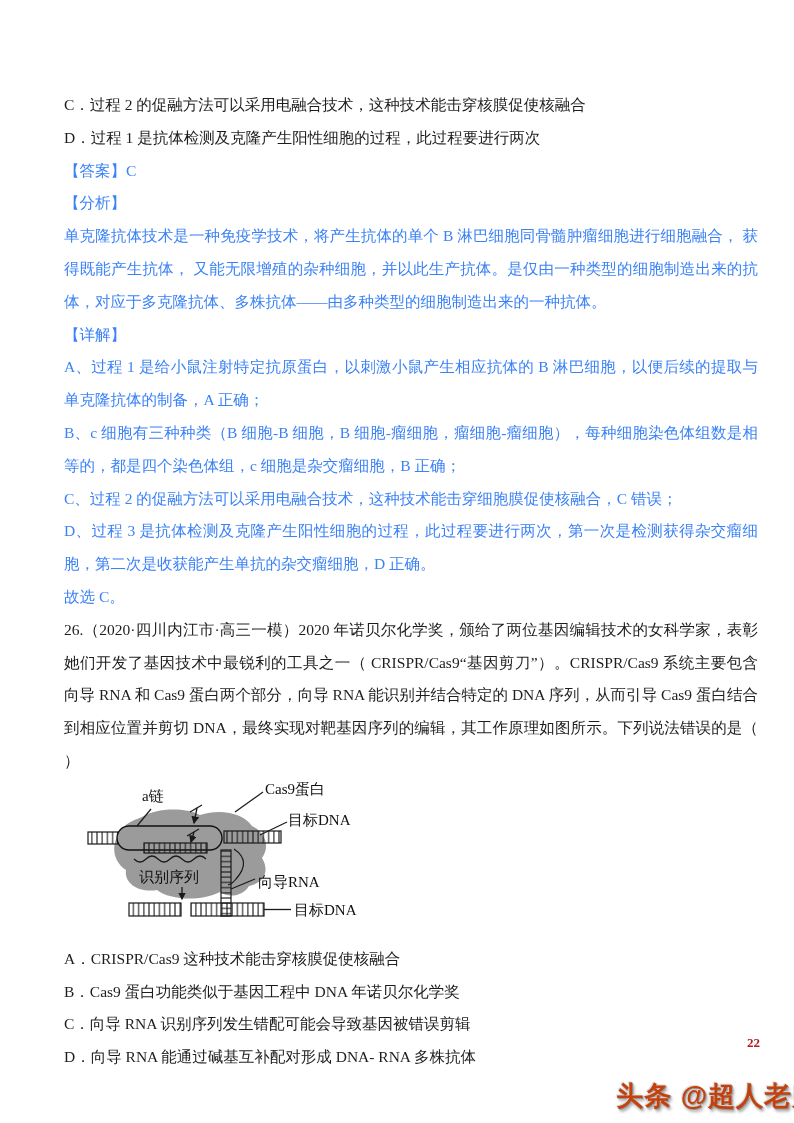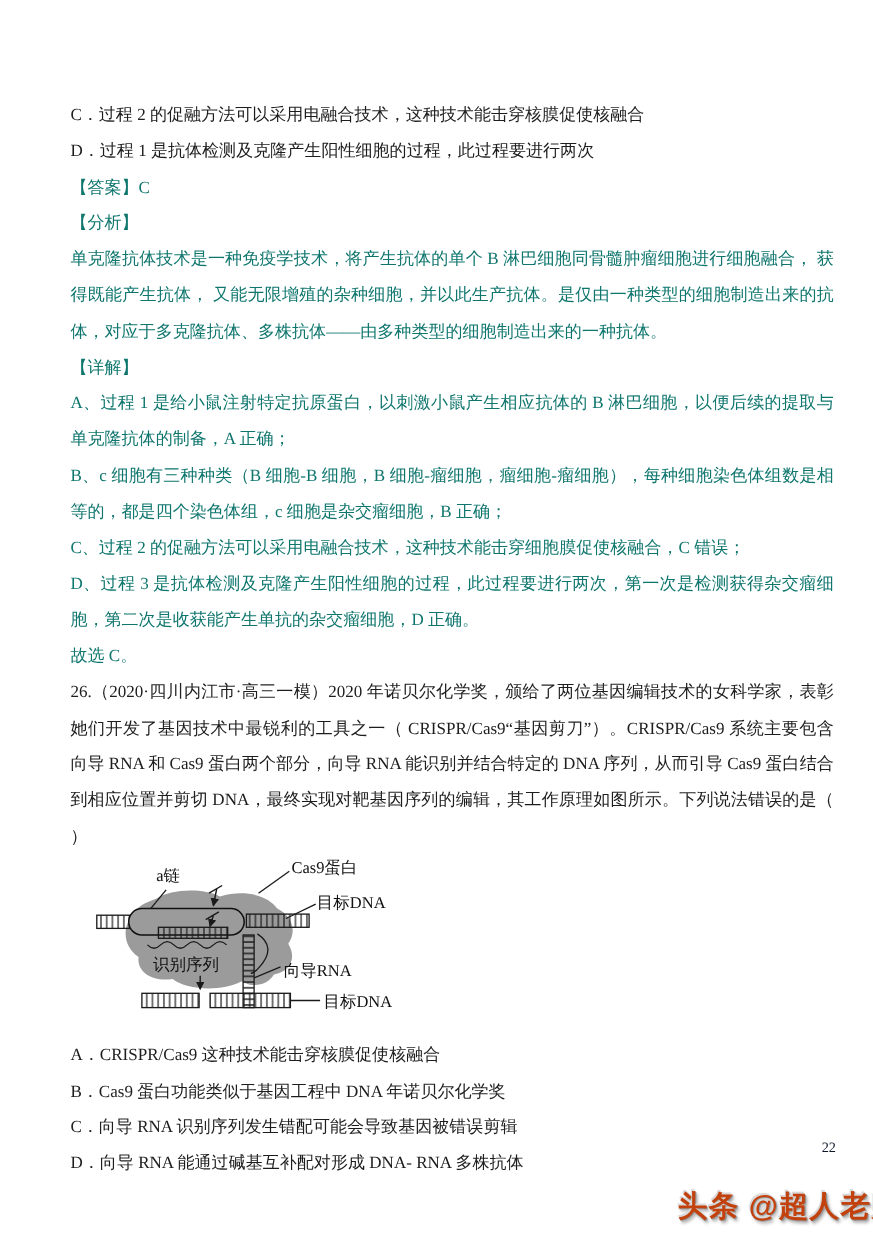--- a/index.html
+++ b/index.html
@@ -16,38 +16,38 @@
     position:absolute;
     left:64px;right:64px;top:89px;
   }
   .content p{
     margin:0;
     font-size:15.5px;
     line-height:32.8px;
     text-align:justify;
     word-break:break-word;
   }
-  .red{color:#0f766e;}
+  .red{color:#3b82f6;}
   .diagram-wrap{
     margin:3px 0 6px 20px;
     width:362px;
     text-align:right;
   }
   svg text{
     font-family:"Liberation Serif", serif;
     font-size:15px;
     fill:#111111;
   }
   .pageno{
     position:absolute;
     top:1035px;right:62px;
     font-size:13px;
-    font-weight:normal;
+    font-weight:bold;
     font-family:"Liberation Serif", serif;
-    color:#0f172a;
+    color:#b91c1c;
   }
   .watermark{
     position:absolute;
     top:1078px;right:2px;
     font-family:"Liberation Sans", sans-serif;
     font-weight:bold;
     font-size:27px;
     letter-spacing:1px;
     color:#c2410c;
     text-shadow:-1px -1px 1px #d6d6d6, 1px 1px 1px #8f8f8f, 2px 3px 3px #a8a8a8;

